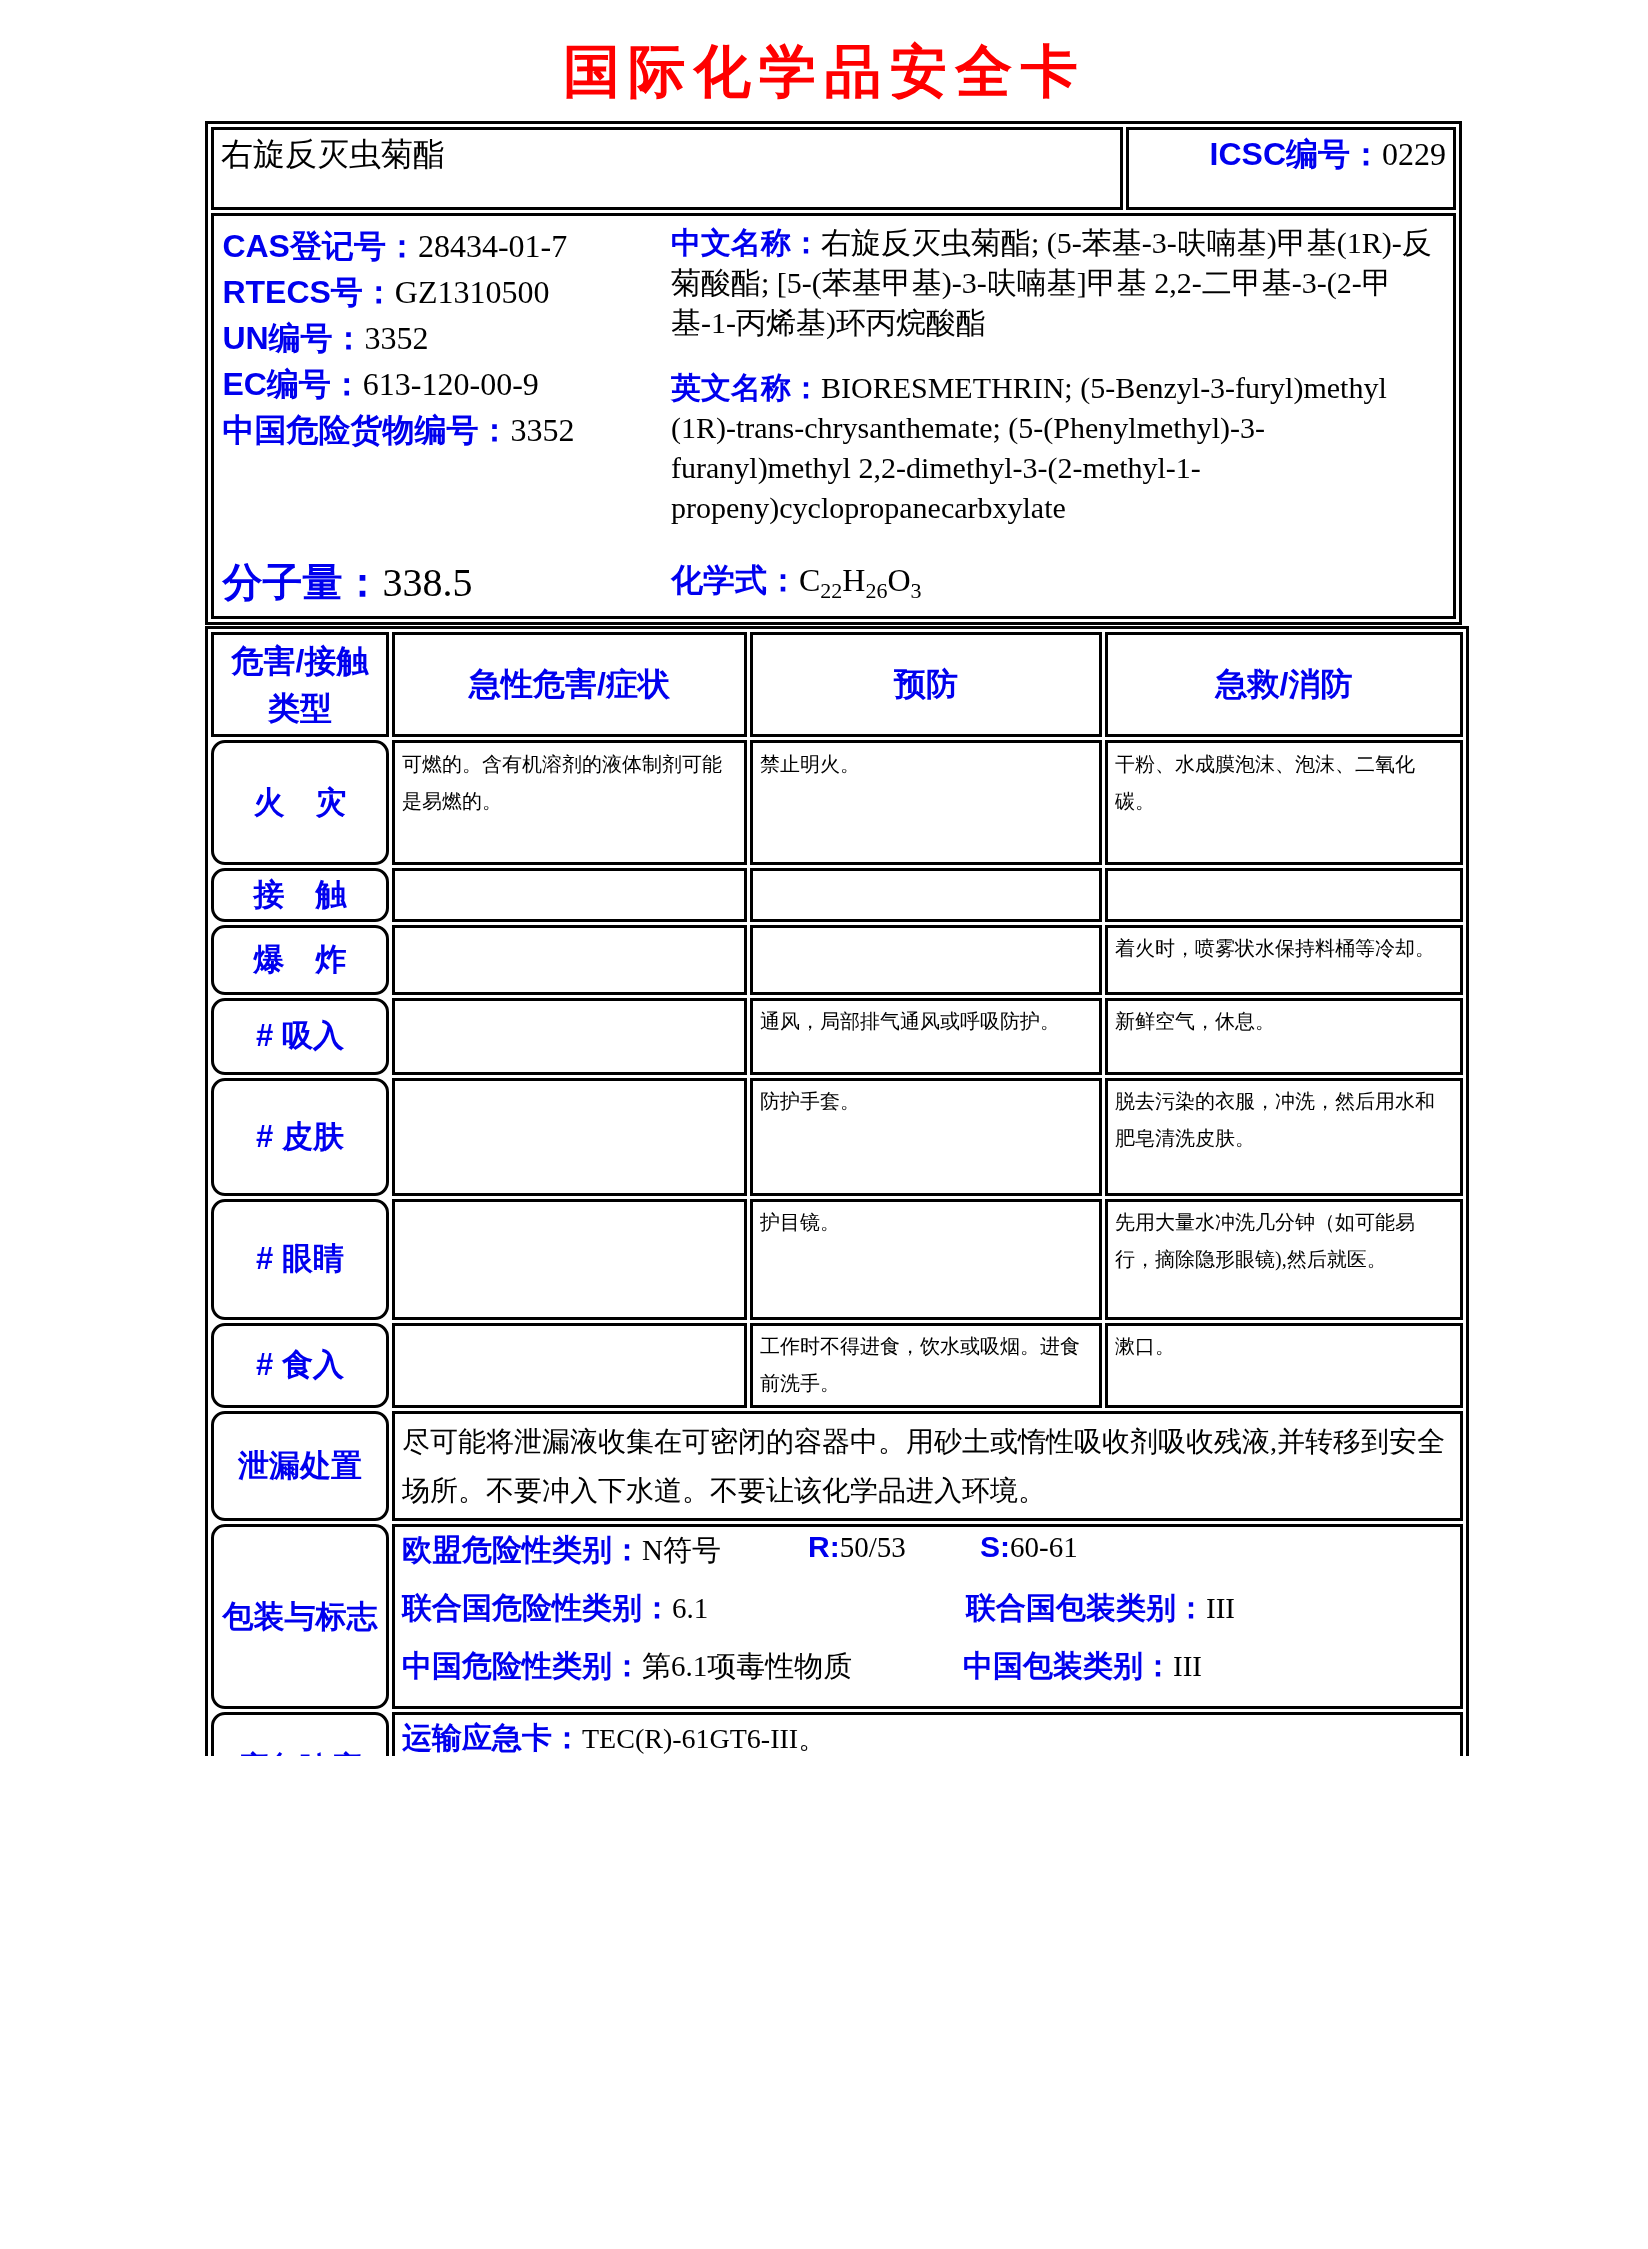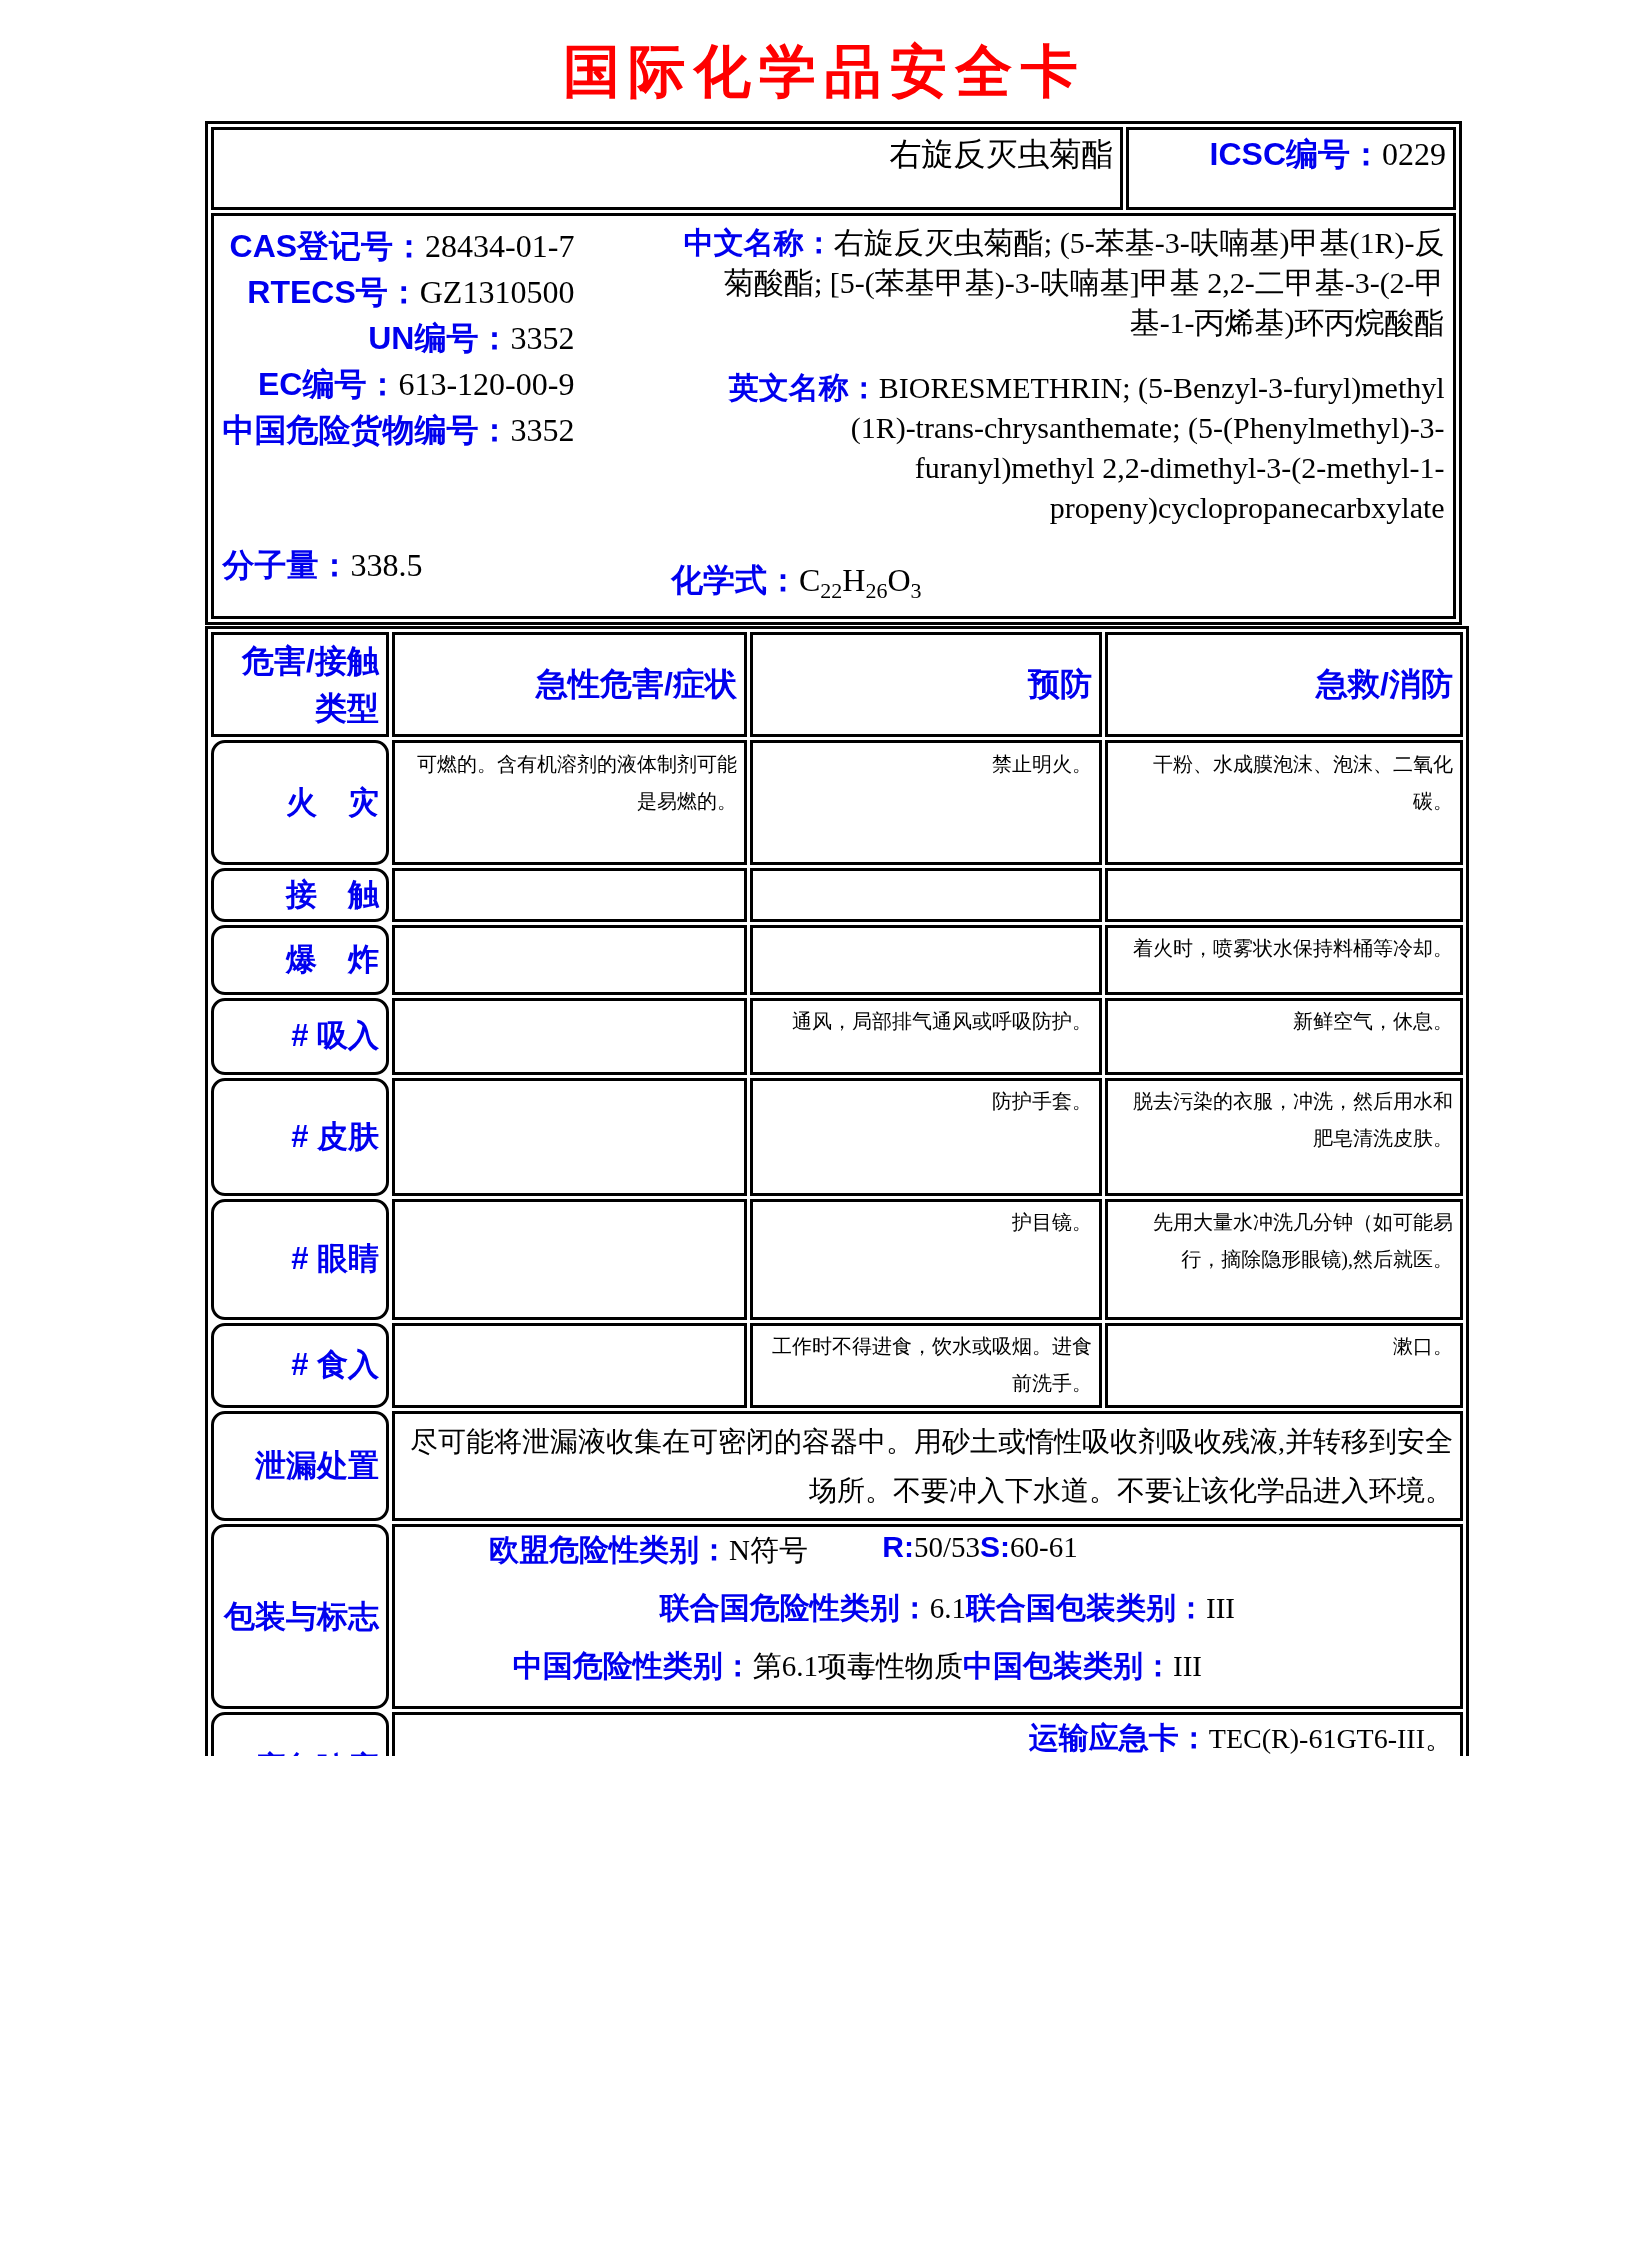--- a/index.html
+++ b/index.html
@@ -32,40 +32,39 @@
     border: 3.5px solid #000;
     background: #fff;
     table-layout: fixed;
   }
   table.card td {
     border: 3.5px solid #000;
     padding: 2.8px 7px;
     vertical-align: top;
     word-break: break-word;
     overflow: hidden;
-    text-align: right;
   }
   #top-table { left: 205px; top: 121px; width: 1257px; }
   #hazard-table { left: 205px; top: 626px; width: 1257px; }
 
   .k {
     color: #0000EE;
     font-weight: bold;
     font-family: "Liberation Sans", sans-serif;
   }
   .v { color: #000000; }
 
   .name-cell { font-size: 32px; vertical-align: middle; padding-left: 18px; }
   .icsc-cell { font-size: 32px; vertical-align: middle; text-align: right; padding-right: 15.4px; white-space: nowrap; }
 
   .info-cell { height: 406px; position: relative; margin-top: 32px; }
   .ids { position: absolute; left: 8.4px; top: 7px; font-size: 32px; line-height: 46px; white-space: nowrap; }
   .names { position: absolute; left: 457px; top: 7px; right: 8.4px; font-size: 30px; line-height: 40px; }
   .en-block { margin-top: 25px; }
-  .mw-block { position: absolute; left: 8.4px; bottom: 28px; font-size: 32px; white-space: nowrap; }
+  .mw-block { position: absolute; left: 8.4px; bottom: 6px; font-size: 40px; white-space: nowrap; }
   .formula-block { position: absolute; left: 457px; bottom: 11.2px; font-size: 32px; white-space: nowrap; }
   .formula-block sub { font-size: 22px; }
 
   .hhead {
     color: #0000EE;
     font-weight: bold;
     font-family: "Liberation Sans", sans-serif;
     font-size: 32px;
     text-align: center;
     vertical-align: middle !important;

